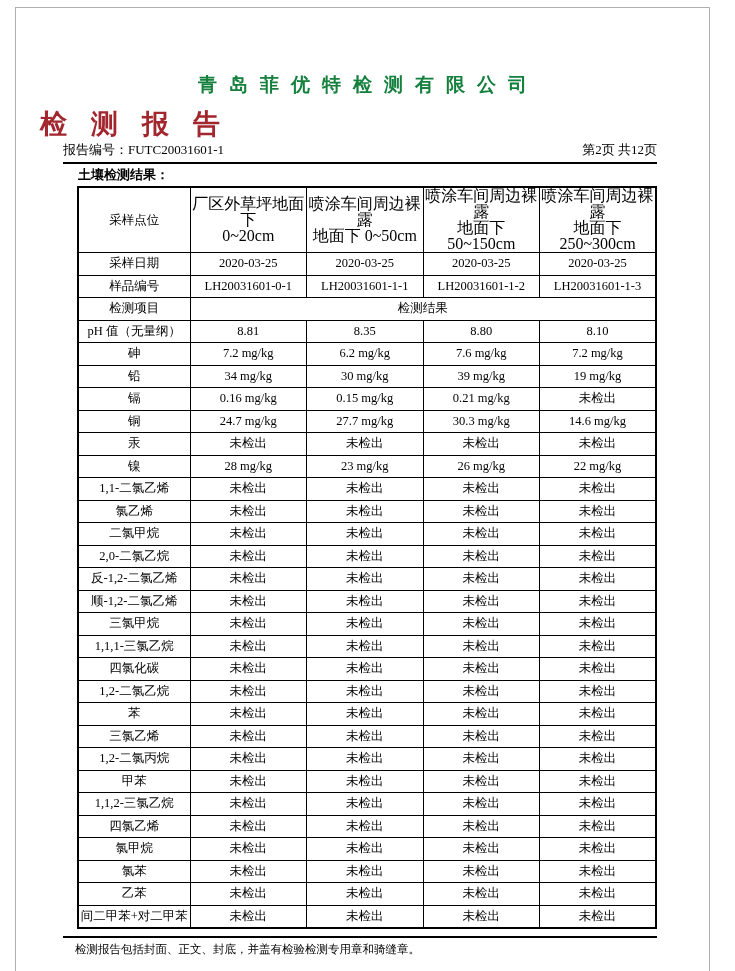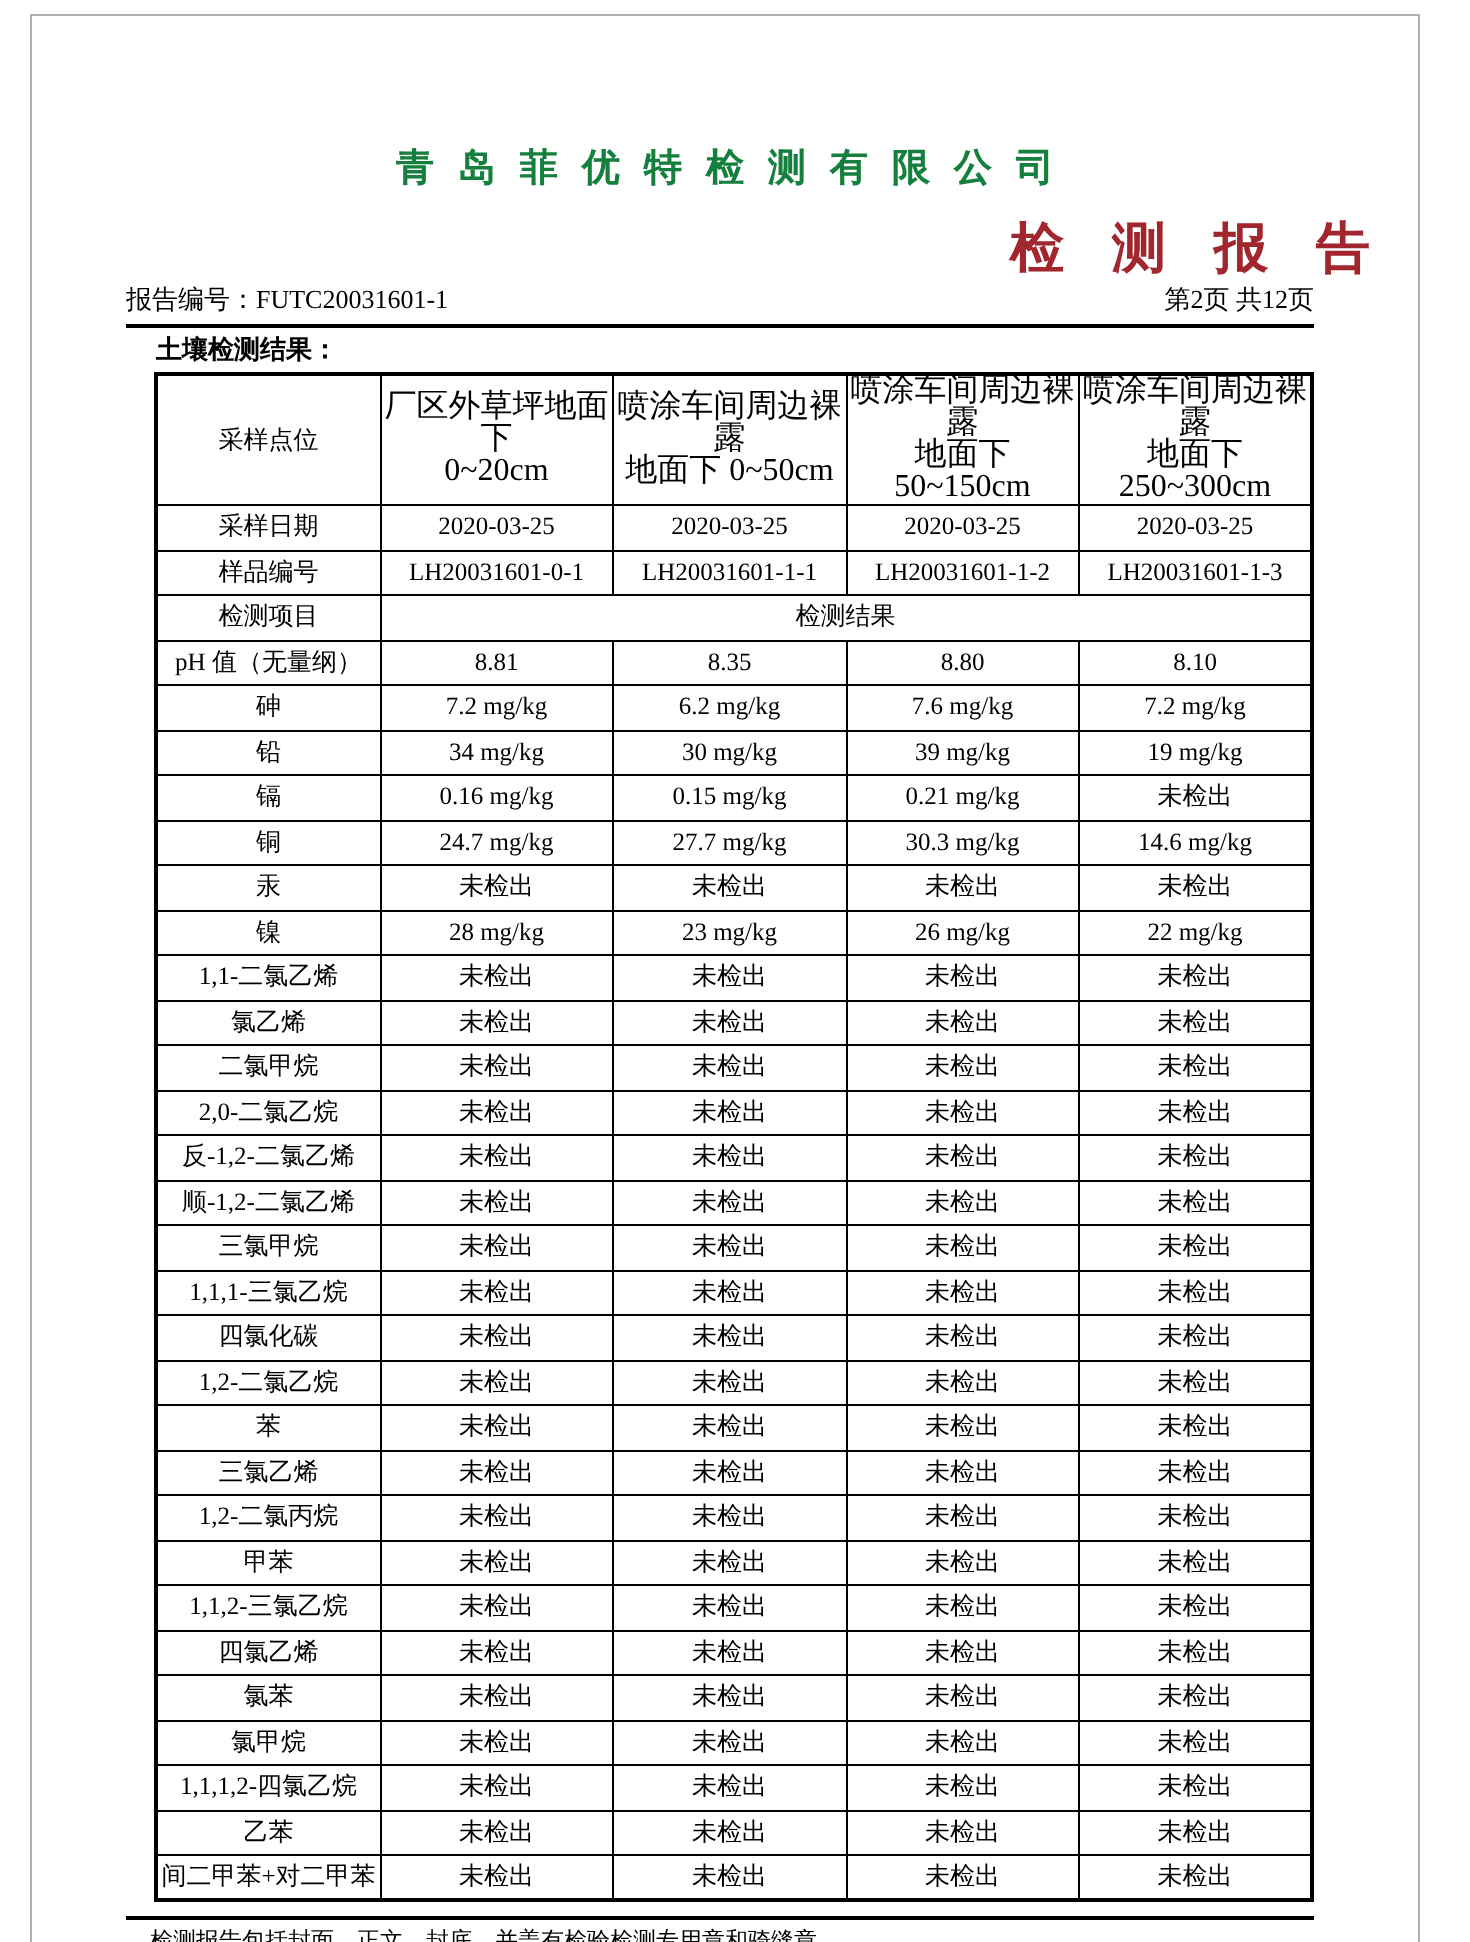--- a/index.html
+++ b/index.html
@@ -31,21 +31,21 @@
     margin: 64px 0 0 0;
     text-align: center;
     font-size: 19px;
     font-weight: bold;
     letter-spacing: 12px;
     text-indent: 12px;
     line-height: 26px;
   }
   .report-title {
     margin: 11px 0 0 0;
-    text-align: right;
+    text-align: left;
     font-size: 27px;
     font-weight: bold;
     letter-spacing: 24px;
     text-indent: 24px;
     line-height: 31px;
   }
   .meta-row {
     display: flex;
     justify-content: space-between;
     margin-top: 1px;
@@ -308,35 +308,28 @@
             <td>未检出</td>
           </tr>
           <tr>
             <th>四氯乙烯</th>
             <td>未检出</td>
             <td>未检出</td>
             <td>未检出</td>
             <td>未检出</td>
           </tr>
           <tr>
+            <th>氯甲烷</th>
+            <td>未检出</td>
+            <td>未检出</td>
+            <td>未检出</td>
+            <td>未检出</td>
+          </tr>
+          <tr>
             <th>氯苯</th>
-            <td>未检出</td>
-            <td>未检出</td>
-            <td>未检出</td>
-            <td>未检出</td>
-          </tr>
-          <tr>
-            <th>氯甲烷</th>
-            <td>未检出</td>
-            <td>未检出</td>
-            <td>未检出</td>
-            <td>未检出</td>
-          </tr>
-          <tr>
-            <th>1,1,1,2-四氯乙烷</th>
             <td>未检出</td>
             <td>未检出</td>
             <td>未检出</td>
             <td>未检出</td>
           </tr>
           <tr>
             <th>乙苯</th>
             <td>未检出</td>
             <td>未检出</td>
             <td>未检出</td>

